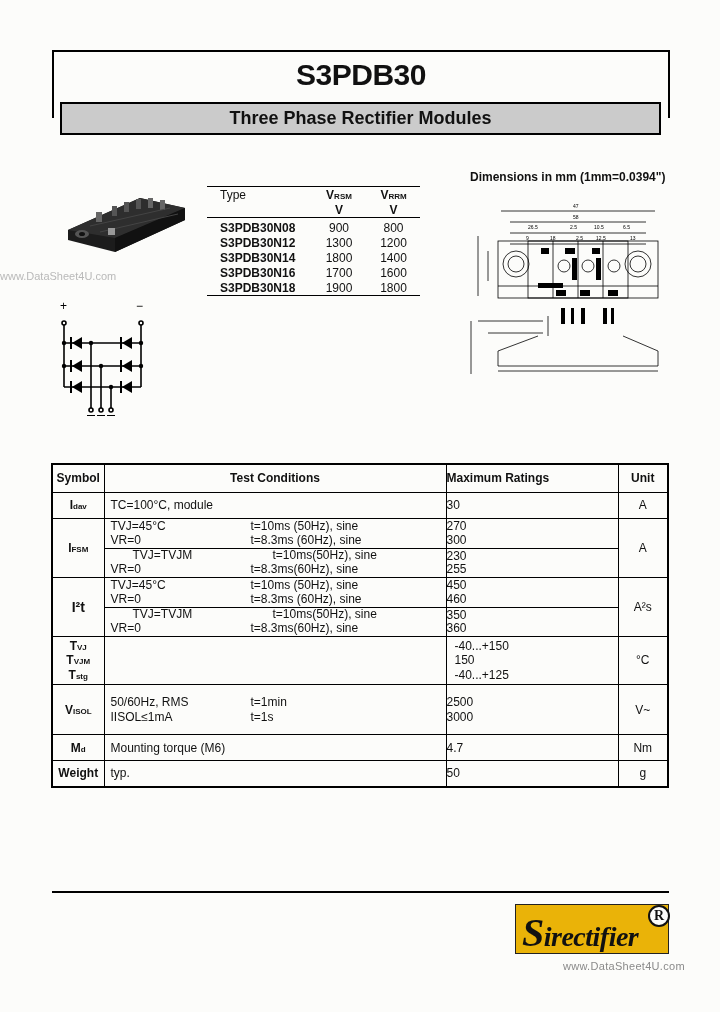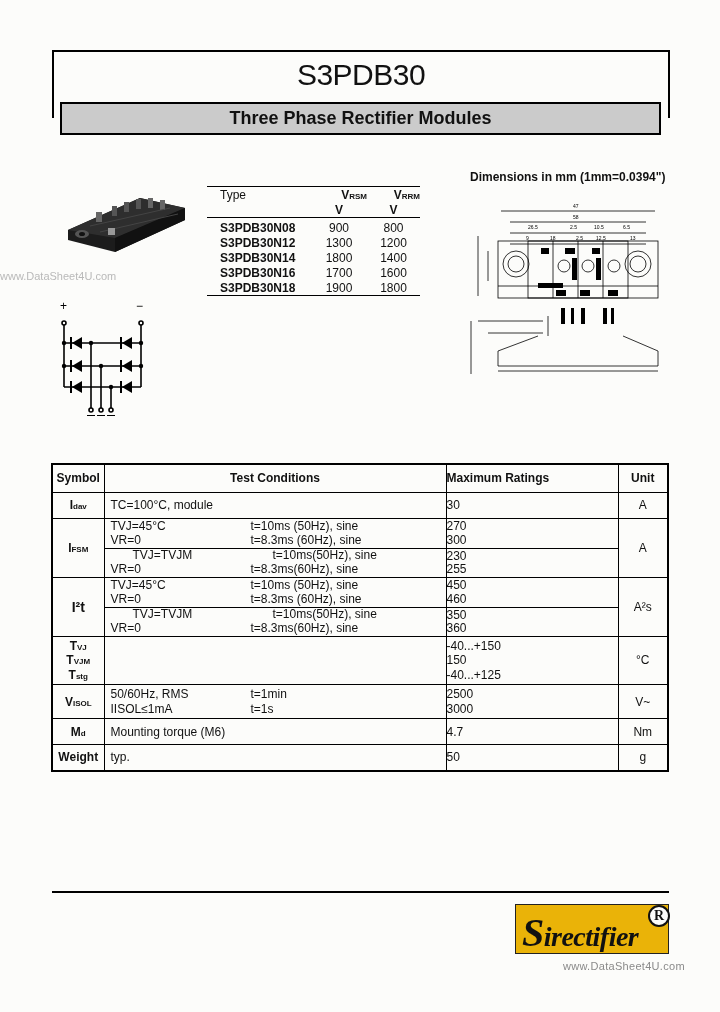--- a/index.html
+++ b/index.html
@@ -2,21 +2,21 @@
 <html><head>
 <meta charset="utf-8">
 <style>
   * { box-sizing: border-box; margin: 0; padding: 0; }
   html, body { width: 720px; height: 1012px; background: #fcfcfa; overflow: hidden; }
   body { position: relative; font-family: "Liberation Sans", "DejaVu Sans", sans-serif; color: #111; }
   .title-side-l { position: absolute; left: 52px; top: 50px; width: 2px; height: 68px; background:#000; }
   .title-side-r { position: absolute; left: 668px; top: 50px; width: 2px; height: 68px; background:#000; }
   .title-text {
     position: absolute; left: 52px; top: 58px; width: 618px; text-align: center;
-    font-size: 30px; font-weight: normal; letter-spacing: -0.5px;
+    font-size: 30px; font-weight: bold; letter-spacing: -0.5px;
   }
   .subtitle-banner {
     position: absolute; left: 60px; top: 102px; width: 601px; height: 33px;
     background: #cbcbcb; border: 2px solid #000;
     display: flex; align-items: center; justify-content: center;
     font-size: 18px; font-weight: bold;
   }
 
   
   .product-photo { position: absolute; left: 60px; top: 190px; width: 130px; height: 70px; }
@@ -29,21 +29,21 @@
     position: absolute; left: 207px; top: 186px; width: 213px;
     border-top: 1.5px solid #000; border-bottom: 1.5px solid #000;
     font-size: 12px;
   }
   .type-row { display: flex; height: 15px; align-items: center; }
   .type-row .c1 { width: 104px; padding-left: 13px; font-weight: bold; }
   .type-row .c2 { width: 56px; text-align: center; }
   .type-row .c3 { width: 53px; text-align: center; }
   .type-head { height: 16px; }
   .type-head .c1 { font-weight: normal; }
-  .type-head .c2, .type-head .c3 { font-weight: bold; text-align: right; }
+  .type-head .c2, .type-head .c3 { font-weight: bold; }
   .type-sub .c2, .type-sub .c3 { font-weight: bold; }
   .type-sep { border-bottom: 1px solid #000; margin-bottom: 2px; }
   .sub { font-size: 8px; font-weight: bold; }
 
   
   .circuit { position: absolute; left: 50px; top: 298px; width: 110px; height: 118px; }
 
   
   .dim-title {
     position: absolute; left: 470px; top: 170px; font-size: 12px; font-weight: bold;
@@ -341,41 +341,41 @@
     <td class="col-unit">A²s</td>
   </tr>
 
   <tr>
     <td class="col-sym">
       <div class="val-line"><span>T</span><span class="sym-sub">VJ</span></div>
       <div class="val-line"><span>T</span><span class="sym-sub">VJM</span></div>
       <div class="val-line"><span>T</span><span class="sym-sub">stg</span></div>
     </td>
     <td class="col-cond"></td>
-    <td class="col-max" style="padding:2px 0">
+    <td class="col-max" style="padding:2px 8px">
       <div class="val-line">-40...+150</div>
       <div class="val-line">150</div>
       <div class="val-line">-40...+125</div>
     </td>
     <td class="col-unit">°C</td>
   </tr>
 
   <tr>
     <td class="col-sym"><span>V</span><span class="sym-sub">ISOL</span></td>
     <td class="col-cond" style="padding:2px 0">
       <div class="cond-line">
             <span class="a">50/60Hz, RMS</span>
             <span>t=1min</span>
           </div>
       <div class="cond-line">
             <span class="a">IISOL≤1mA</span>
             <span>t=1s</span>
           </div>
     </td>
-    <td class="col-max" style="padding:2px 0">
+    <td class="col-max" style="padding:10px 0">
       <div class="val-line">2500</div>
       <div class="val-line">3000</div>
     </td>
     <td class="col-unit">V~</td>
   </tr>
 
   <tr class="row-single" style="height:22px">
     <td class="col-sym"><span>M</span><span class="sym-sub">d</span></td>
     <td class="col-cond">
           <div class="cond-line" style="height:20px">Mounting torque (M6)</div>

